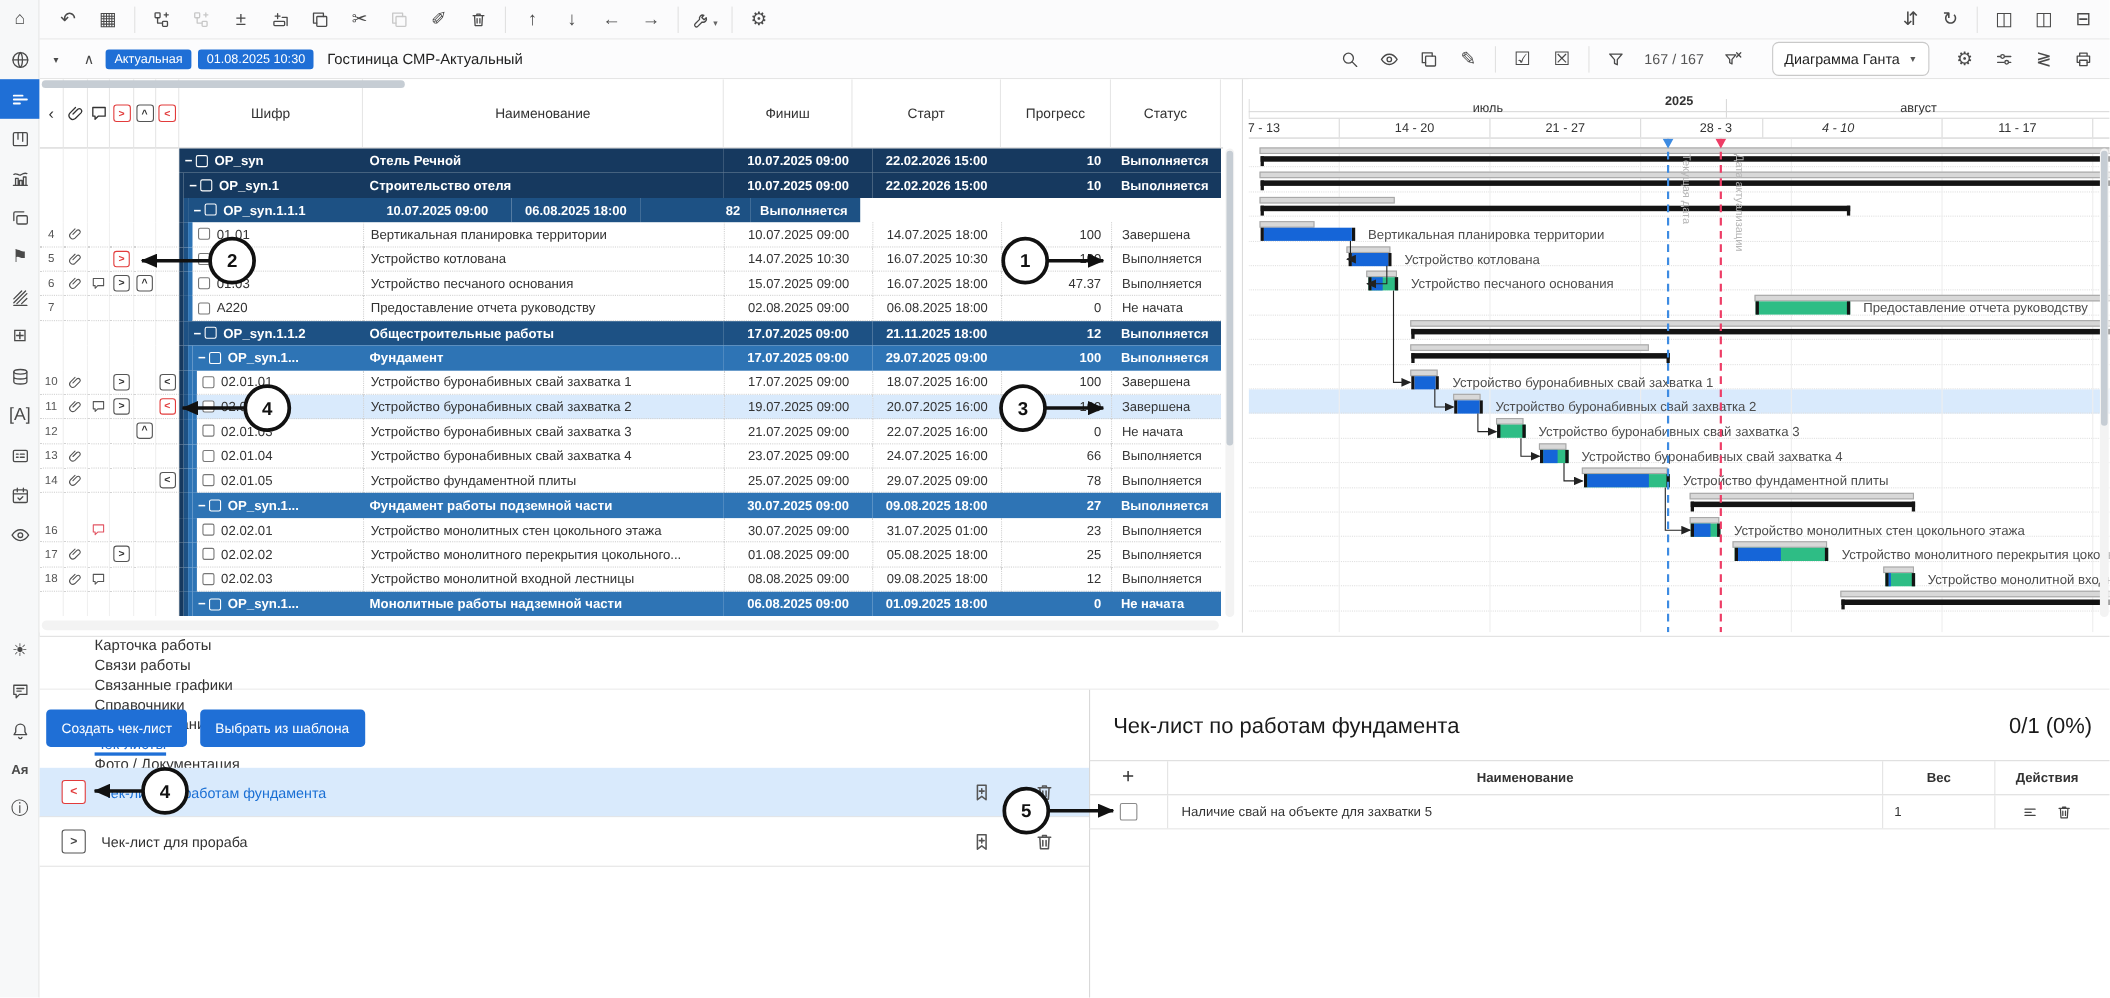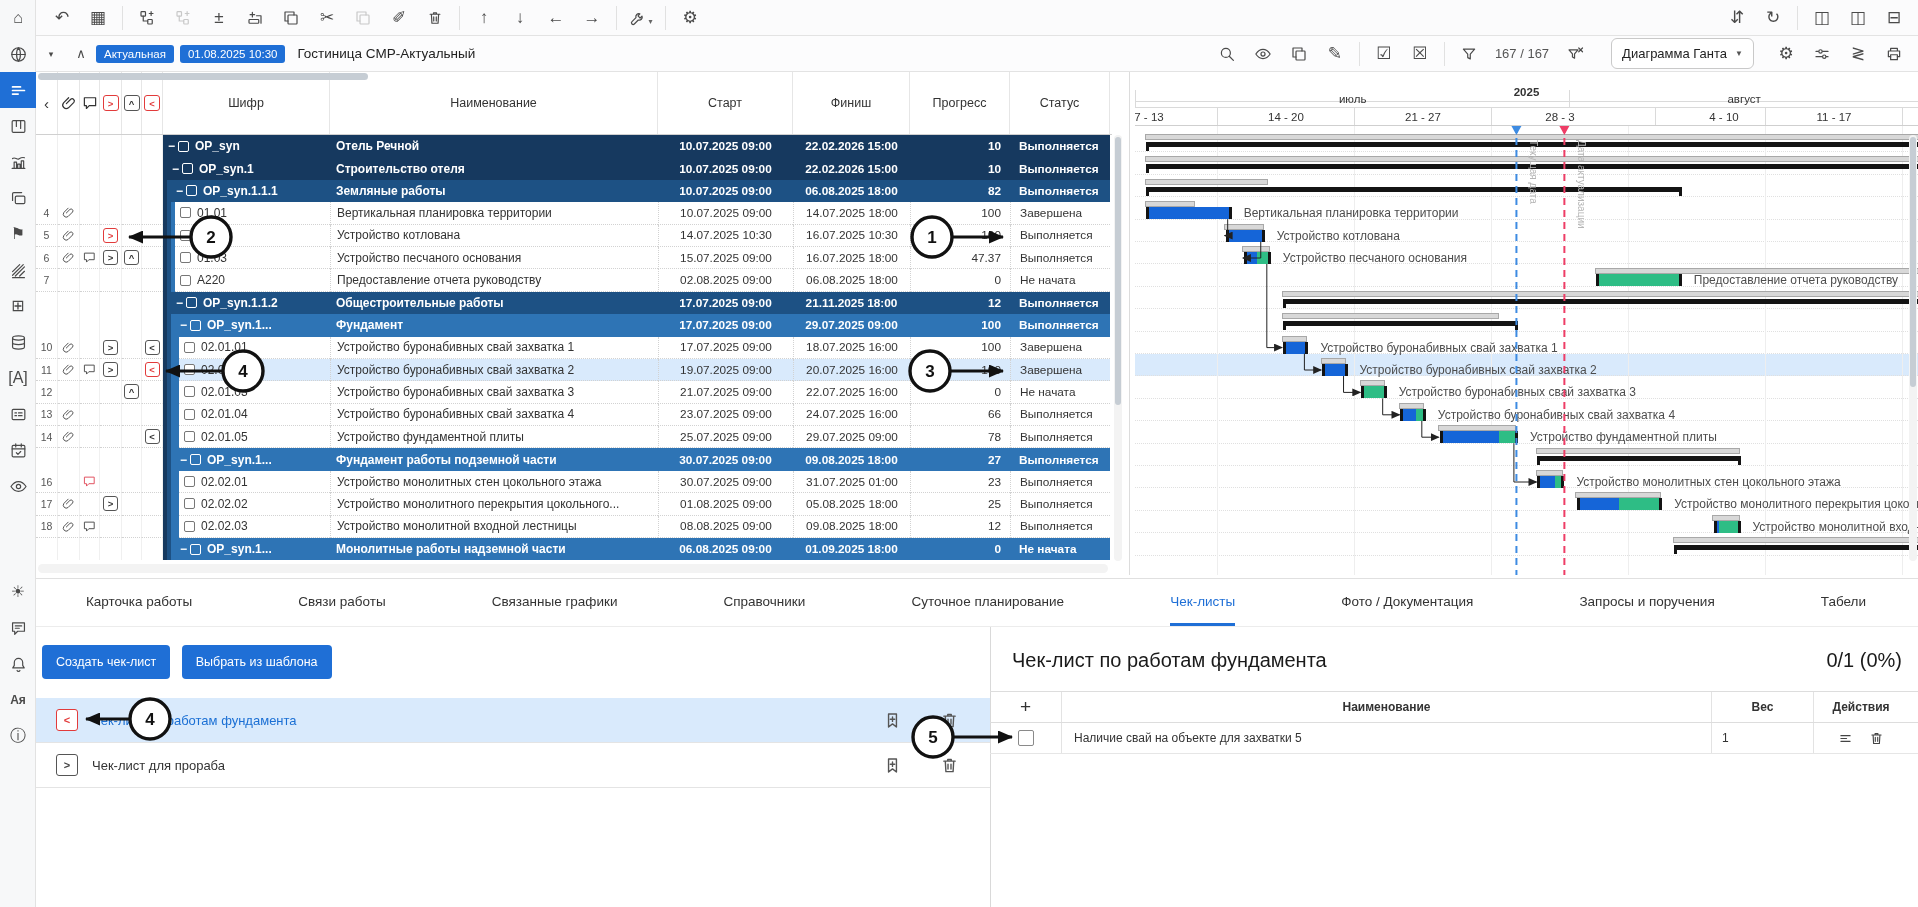--- a/index.html
+++ b/index.html
@@ -72,21 +72,21 @@
   .gsum:before,.gsum:after{content:'';position:absolute;width:3px;height:9px;background:#141414;top:0;}
   .gsum:before{left:0;} .gsum:after{right:0;}
   .gtask{position:absolute;height:12px;background:#2ebd85;border-left:3px solid #141414;border-right:3px solid #141414;box-sizing:border-box;}
   .gtask .fill{height:100%;background:#1565d8;}
   .glabel{position:absolute;font-size:12px;color:#4d4d4d;white-space:nowrap;line-height:14px;}
   #gsvg{position:absolute;left:0;top:0;pointer-events:none;}
   #gvscroll{position:absolute;left:1909px;top:135px;width:8px;height:426px;background:#f3f3f3;border-radius:4px;}
   #gvthumb{position:absolute;left:1910px;top:137px;width:6px;height:250px;background:#c6cdd4;border-radius:3px;}
   
   #bottom{position:absolute;left:36px;top:578px;right:0;height:329px;background:#fff;border-top:1px solid #e0e0e0;box-sizing:border-box;}
-  #tabs{display:flex;height:48px;align-items:flex-start;justify-content:space-between;padding:0 52px 0 50px;border-bottom:1px solid #ececec;box-sizing:border-box;}
+  #tabs{display:flex;height:48px;align-items:flex-start;justify-content:space-between;padding:0 52px 0 50px;border-bottom:1px solid #ececec;box-sizing:border-box;flex-direction:column;}
   .tab{font-size:13.5px;color:#333;height:100%;display:flex;align-items:center;border-bottom:3px solid transparent;box-sizing:border-box;white-space:nowrap;}
   .tab.active{color:#1f6fd6;border-bottom-color:#1f6fd6;}
   #bl{position:absolute;left:0;top:48px;width:954px;height:281px;}
   #bdiv{position:absolute;left:954px;top:48px;width:1px;height:281px;background:#d9d9d9;}
   .btn{display:inline-flex;align-items:center;justify-content:center;background:#1f6fd6;color:#fff;font-size:12.5px;border-radius:4px;height:34px;padding:0 14px;margin-right:8px;}
   #bl-btns{position:absolute;left:6px;top:18px;}
   .cl-item{position:absolute;left:0;width:954px;height:45px;display:flex;align-items:center;padding:0 30px 0 20px;box-sizing:border-box;border-bottom:1px solid #e4e4e4;background:#fff;}
   .cl-item.sel{background:#d9eafc;}
   .cl-exp{width:22px;height:22px;border:1.5px solid #555;border-radius:3px;display:flex;align-items:center;justify-content:center;font-size:11px;font-weight:bold;color:#444;background:#fff;box-sizing:border-box;flex:none;}
   .cl-exp.red{border-color:#e23b3b;color:#e23b3b;}
@@ -457,22 +457,22 @@
           <span class="box red">&gt;</span>
         </div>
         <div class="hc" style="width: 20px;">
           <span class="box">^</span>
         </div>
         <div class="hc" style="width: 21px;">
           <span class="box red">&lt;</span>
         </div>
         <div class="hc" style="width: 167px;">Шифр</div>
         <div class="hc" style="width: 328px;">Наименование</div>
+        <div class="hc" style="width: 117px;">Финиш</div>
         <div class="hc" style="width: 135px;">Старт</div>
-        <div class="hc" style="width: 117px;">Финиш</div>
         <div class="hc" style="width: 100px;">Прогресс</div>
         <div class="hc" style="width: 100px;">Статус</div>
       </div>
     <div id="rows">
         <div class="trow sumrow">
           <div class="c cnum" style="width: 22px;">1</div>
           <div class="c cic" style="width: 22px;"></div>
           <div class="c cic" style="width: 20px;">
             <span class="icn">
               <svg viewBox="0 0 24 24">
@@ -539,23 +539,20 @@
           <div class="c cic" style="width: 20px;"></div>
           <div class="c cic" style="width: 22px;"></div>
           <div class="c cic" style="width: 20px;"></div>
           <div class="c cic" style="width: 21px;"></div>
           <span class="stripe" style="width: 4px; background: rgb(22, 57, 95);"></span>
           <span class="stripe" style="width: 4px; background: rgb(29, 81, 132);"></span>
           <div class="c ccode" style="width: 159px; background: rgb(29, 81, 132);">
             <span class="mns">−</span>
             <span class="cb w"></span>
             <span>OP_syn.1.1.1</span>
-          </div>
-          <div class="c cname" style="width: 328px; background: rgb(29, 81, 132);">
-            <span>Земляные работы</span>
           </div>
           <div class="c cdate" style="width: 135px; background: rgb(29, 81, 132);">
             <span>10.07.2025 09:00</span>
           </div>
           <div class="c cdate" style="width: 117px; background: rgb(29, 81, 132);">
             <span>06.08.2025 18:00</span>
           </div>
           <div class="c cprog" style="width: 100px; background: rgb(29, 81, 132);">
             <span>82</span>
           </div>
@@ -1166,21 +1163,21 @@
     </div>
     <div class="ghead" id="gh-month" style="top:18px;height:18px;">
         <div class="gcell" style="left: 0px; width: 434.275px;">июль</div>
         <div class="gcell" style="left: 434.275px; width: 348.725px;">август</div>
       </div>
     <div class="ghead" id="gh-week" style="top:36px;height:18px;border-bottom:1px solid #cfcfcf;">
         <div class="gcell" style="left: -55px; width: 136.997px;">7 - 13</div>
         <div class="gcell" style="left: 81.997px; width: 136.997px;">14 - 20</div>
         <div class="gcell" style="left: 218.994px; width: 136.997px;">21 - 27</div>
         <div class="gcell" style="left: 355.991px; width: 136.997px;">28 - 3</div>
-        <div class="gcell" style="left: 520px; width: 136.997px;">4 - 10</div>
+        <div class="gcell" style="left: 467px; width: 136.997px; font-style: italic;">4 - 10</div>
         <div class="gcell" style="left: 629.985px; width: 136.997px;">11 - 17</div>
         <div class="gcell" style="left: 766.982px; width: 136.997px;"></div>
       </div>
     <div id="gplot">
         <div class="grow" style="top: 4px;"></div>
         <div class="grow" style="top: 26.4px;"></div>
         <div class="grow" style="top: 48.8px;"></div>
         <div class="grow" style="top: 71.2px;"></div>
         <div class="grow" style="top: 93.6px;"></div>
         <div class="grow" style="top: 116px;"></div>

